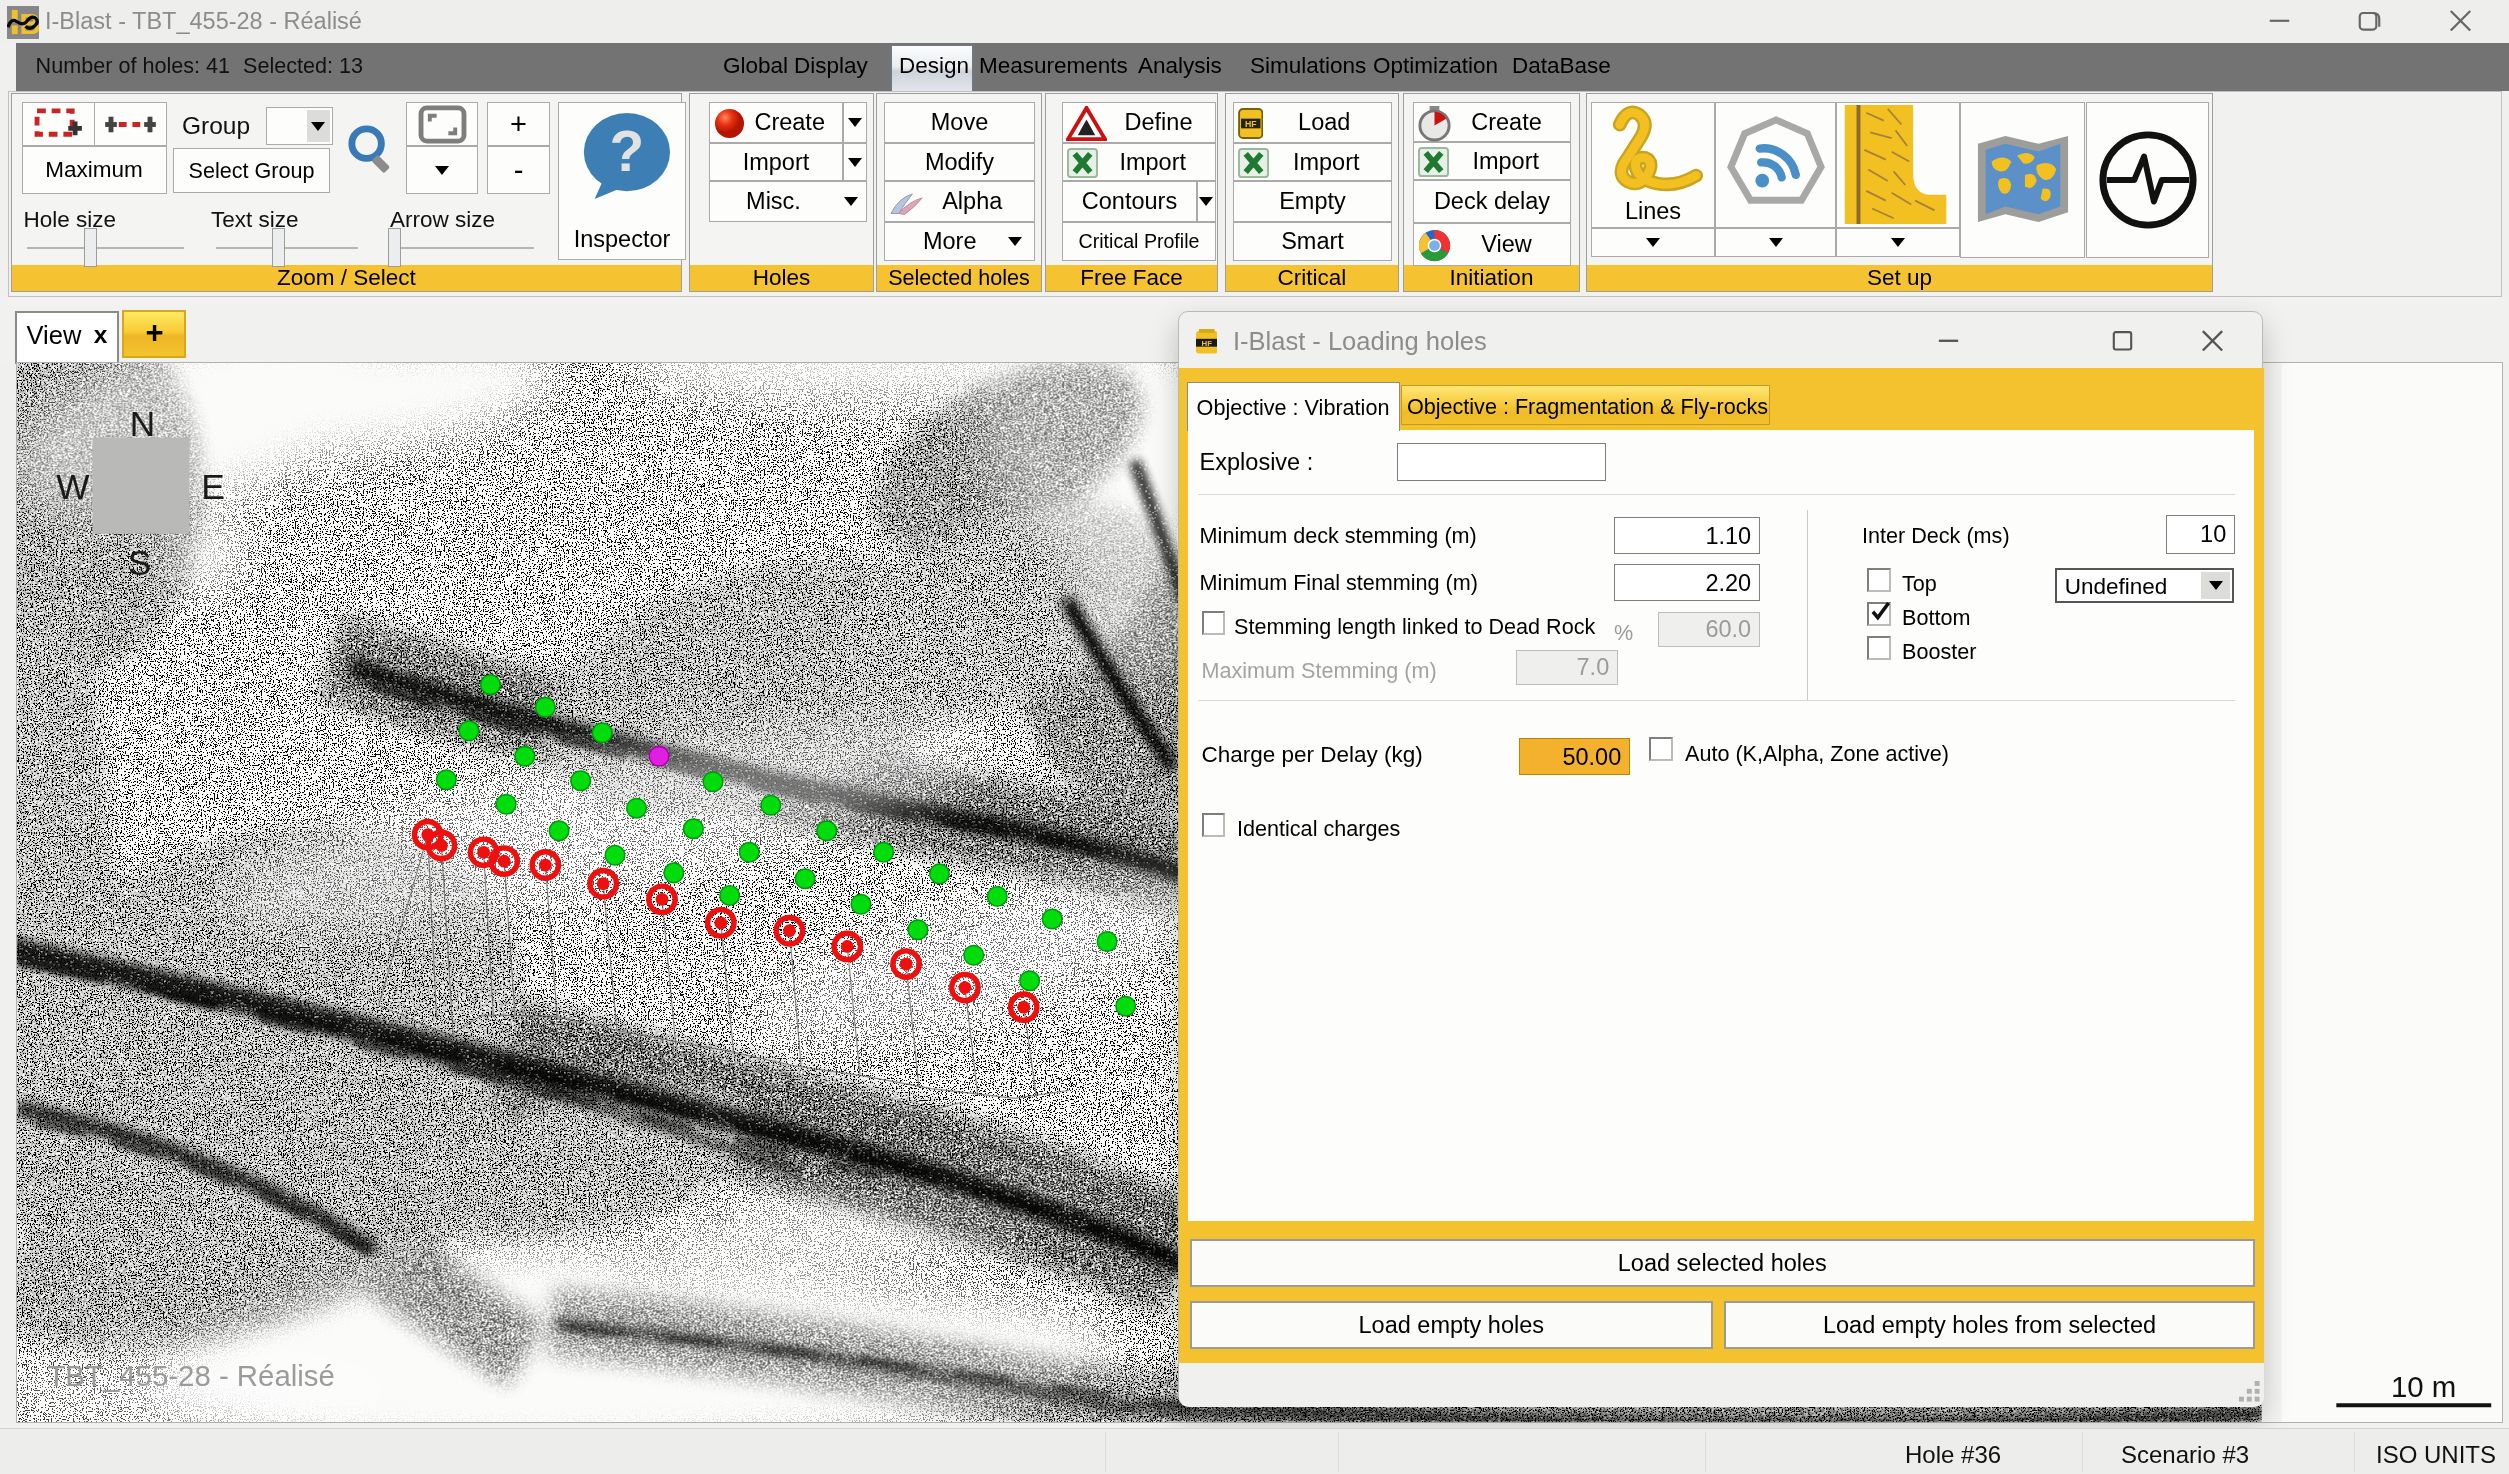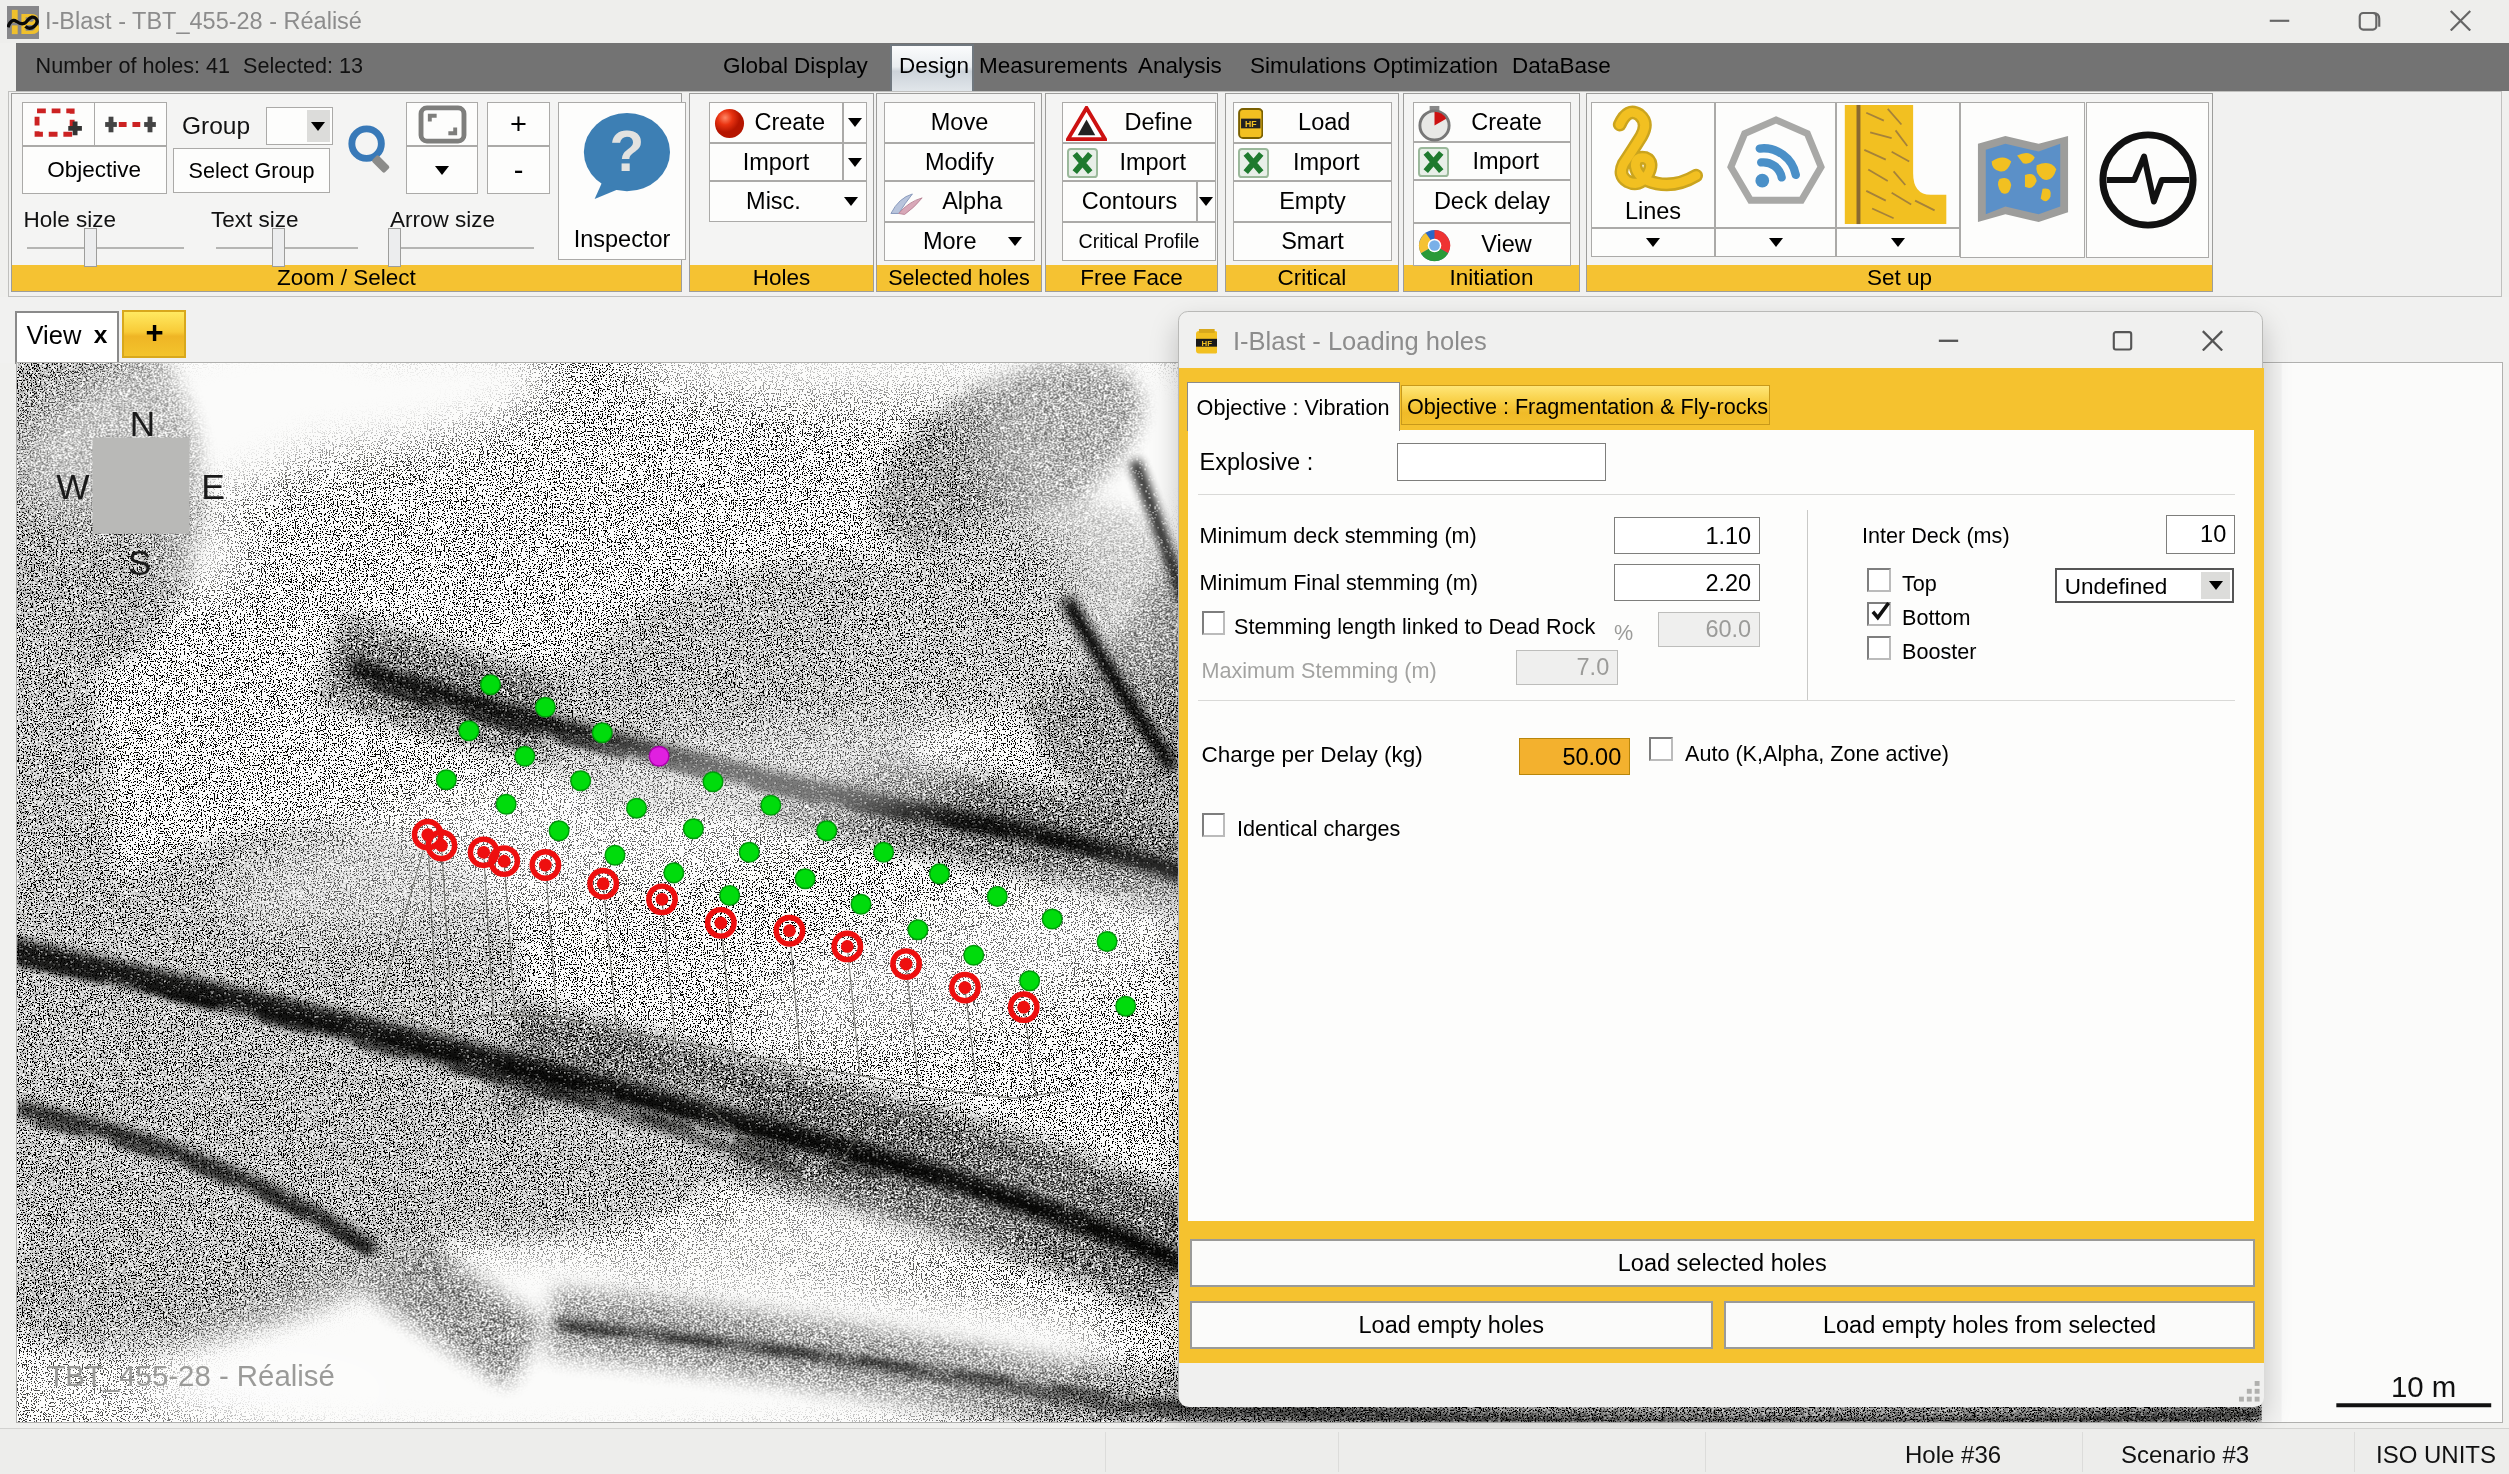--- a/index.html
+++ b/index.html
@@ -103,21 +103,21 @@
 </div>
 <div class="btn" style="left:94px;top:102px;width:73px;height:44px">
   <svg width="63" height="39" viewBox="0 0 64 40">
       <path d="M6 20 L18 20" stroke="#444" stroke-width="5"></path>
       <path d="M12 12 L12 28" stroke="#444" stroke-width="5"></path>
       <path d="M20 20 L44 20" stroke="#cc2222" stroke-width="5" stroke-dasharray="8 6"></path>
       <path d="M46 20 L58 20" stroke="#444" stroke-width="5"></path>
       <path d="M52 12 L52 28" stroke="#444" stroke-width="5"></path>
     </svg>
 </div>
-<div class="btn" style="left:21.6px;top:146px;width:145px;height:48px;font-size:22.5px">Objective</div>
+<div class="btn" style="left:21.6px;top:146px;width:145px;height:48px;font-size:22.5px">Maximum</div>
 <div class="slab" style="left:182px;top:112px;font-size:24.5px">Group</div>
 <div class="btn" style="left:266px;top:107px;width:67px;height:38px;padding:0">
   <div style="position:absolute;right:2px;top:2px;bottom:2px;width:23.5px;background:#dcdcda;display:flex;align-items:center;justify-content:center">
       <div class="tri" style="border-left-width:7.8px;border-right-width:7.8px;border-top-width:9.8px"></div>
     </div>
 </div>
 <div class="btn" style="left:173px;top:148px;width:157px;height:45px;font-size:21.6px">Select Group</div>
 <svg class="abs" style="left:341px;top:120px" width="63" height="63" viewBox="0 0 64 64">
     <circle cx="26" cy="24" r="15" fill="none" stroke="#3879b8" stroke-width="7"></circle>
     <rect x="36" y="36" width="9" height="18" rx="2" transform="rotate(-45 40 45)" fill="#8b8b89"></rect>

